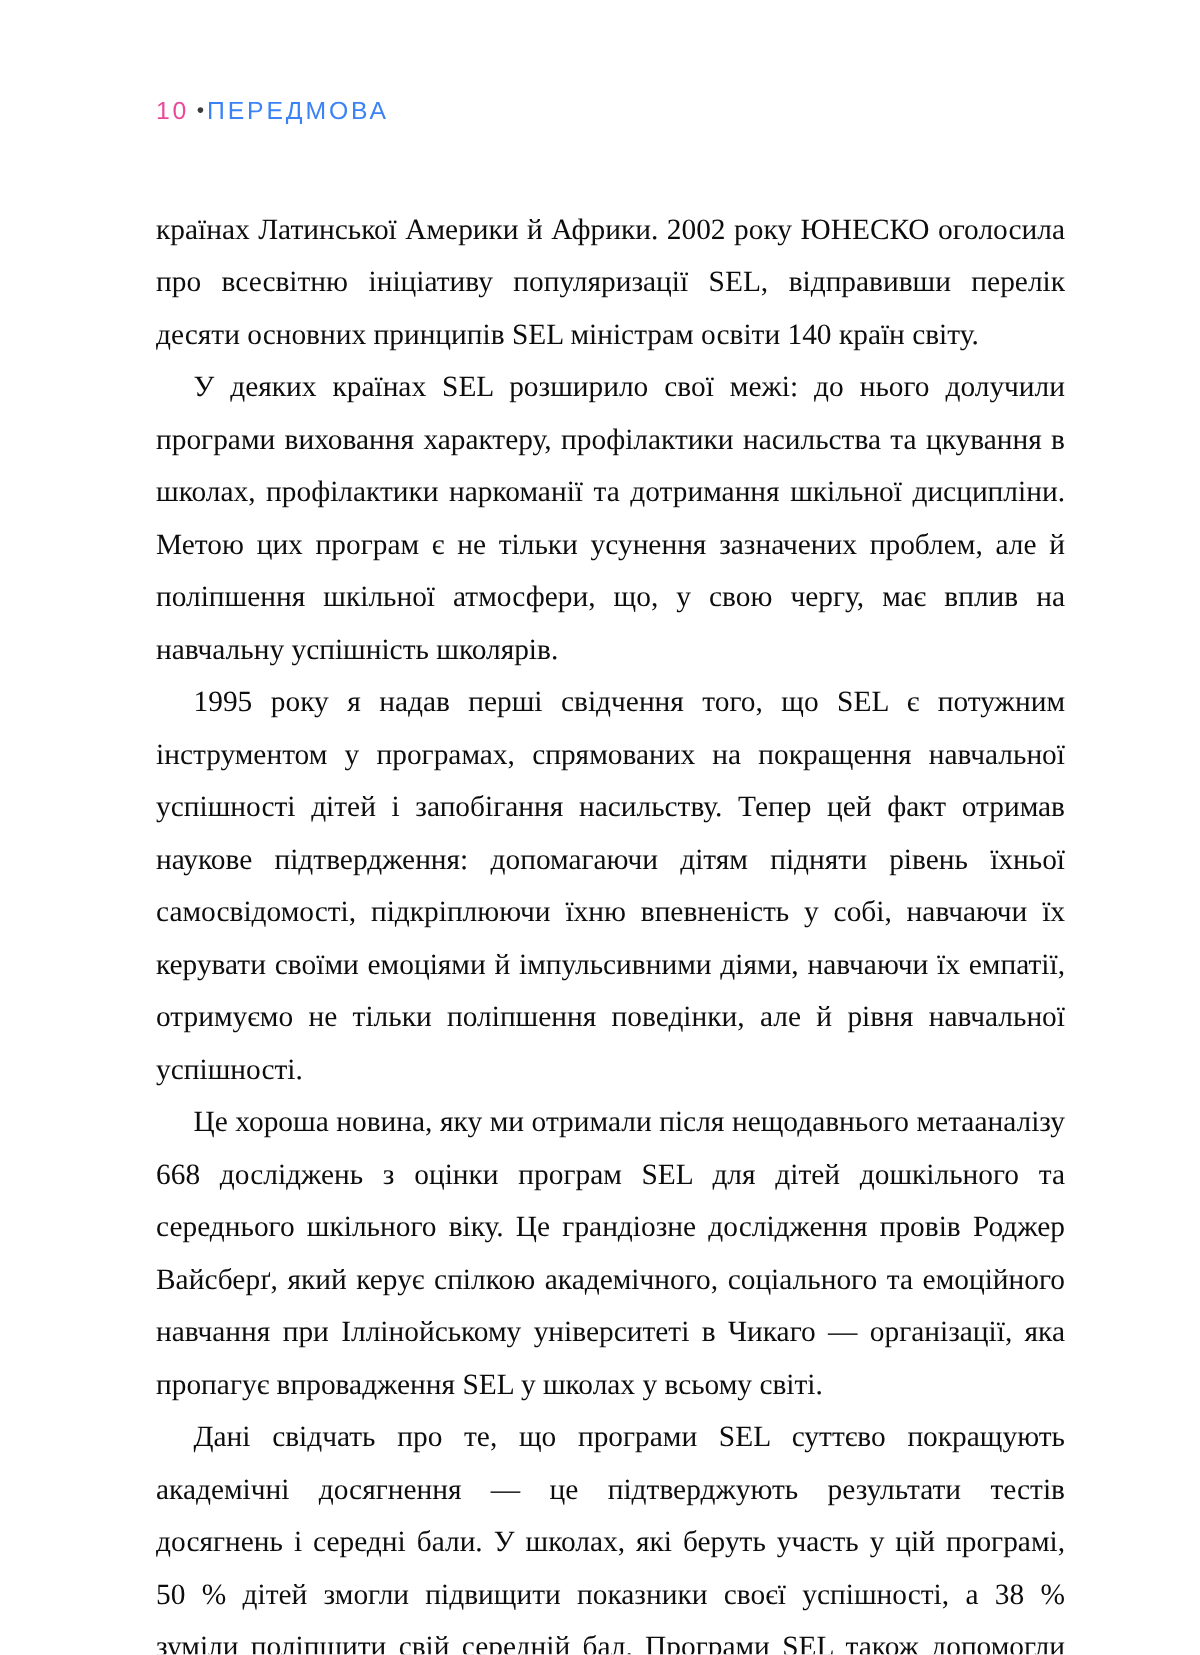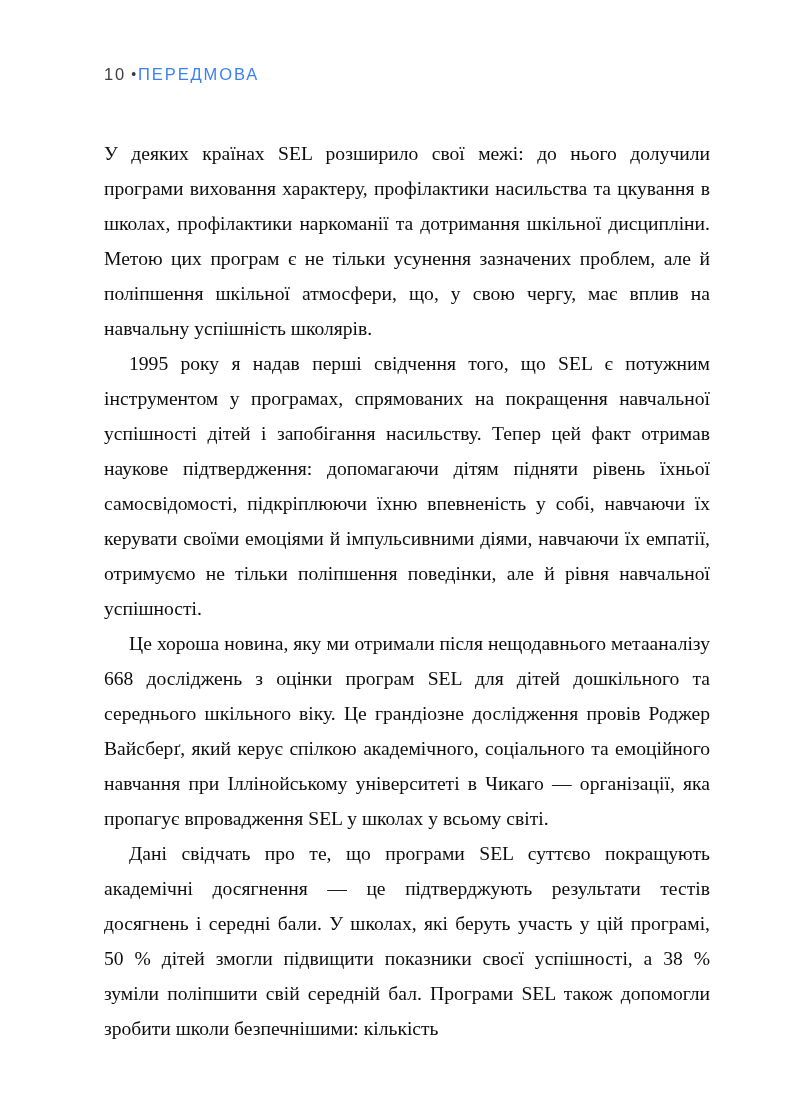--- a/index.html
+++ b/index.html
@@ -28,21 +28,21 @@
     gap: 0;
     font-family: "Liberation Sans", sans-serif;
     font-size: 16.5px;
     line-height: 1;
     letter-spacing: 1.9px;
     color: #8d8d8d;
     white-space: nowrap;
     font-weight: 400;
   }
   .running-header .folio {
-    color: #404040;
+    color: #ec4899;
     text-align: center;
   }
   .running-header .sep {
     display: inline-block;
     padding: 0 2px 0 5px;
     color: #3a3a3a;
     font-size: 14px;
     letter-spacing: 0;
     position: relative;
     top: -1px;
@@ -82,19 +82,20 @@
 
 <div class="page">
 
   <div class="running-header">
     <span class="folio">10</span>
     <span class="sep">•</span>
     <span class="hdr-title">ПЕРЕДМОВА</span>
   </div>
 
   <div class="textblock">
+    <p>країнах Латинської Америки й Африки. 2002 року ЮНЕСКО оголосила про всесвітню ініціативу популяризації SEL, відправивши перелік десяти основних принципів SEL міністрам освіти 140 країн світу.</p>
     <p>У деяких країнах SEL розширило свої межі: до нього долучили програми виховання характеру, профілактики насильства та цкування в школах, профілактики наркоманії та дотримання шкільної дисципліни. Метою цих програм є не тільки усунення зазначених проблем, але й поліпшення шкільної атмосфери, що, у свою чергу, має вплив на навчальну успішність школярів.</p>
     <p>1995 року я надав перші свідчення того, що SEL є потужним інструментом у програмах, спрямованих на покращення навчальної успішності дітей і запобігання насильству. Тепер цей факт отримав наукове підтвердження: допомагаючи дітям підняти рівень їхньої самосвідомості, підкріплюючи їхню впевненість у собі, навчаючи їх керувати своїми емоціями й імпульсивними діями, навчаючи їх емпатії, отримуємо не тільки поліпшення поведінки, але й рівня навчальної успішності.</p>
     <p>Це хороша новина, яку ми отримали після нещодавнього метааналізу 668 досліджень з оцінки програм SEL для дітей дошкільного та середнього шкільного віку. Це грандіозне дослідження провів Роджер Вайсберґ, який керує спілкою академічного, соціального та емоційного навчання при Іллінойському університеті в Чикаго — організації, яка пропагує впровадження SEL у школах у всьому світі.</p>
     <p>Дані свідчать про те, що програми SEL суттєво покращують академічні досягнення — це підтверджують результати тестів досягнень і середні бали. У школах, які беруть участь у цій програмі, 50&nbsp;% дітей змогли підвищити показники своєї успішності, а 38&nbsp;% зуміли поліпшити свій середній бал. Програми SEL також допомогли зробити школи безпечнішими: кількість</p>
   </div>
 
 </div>
 
 </body></html>

